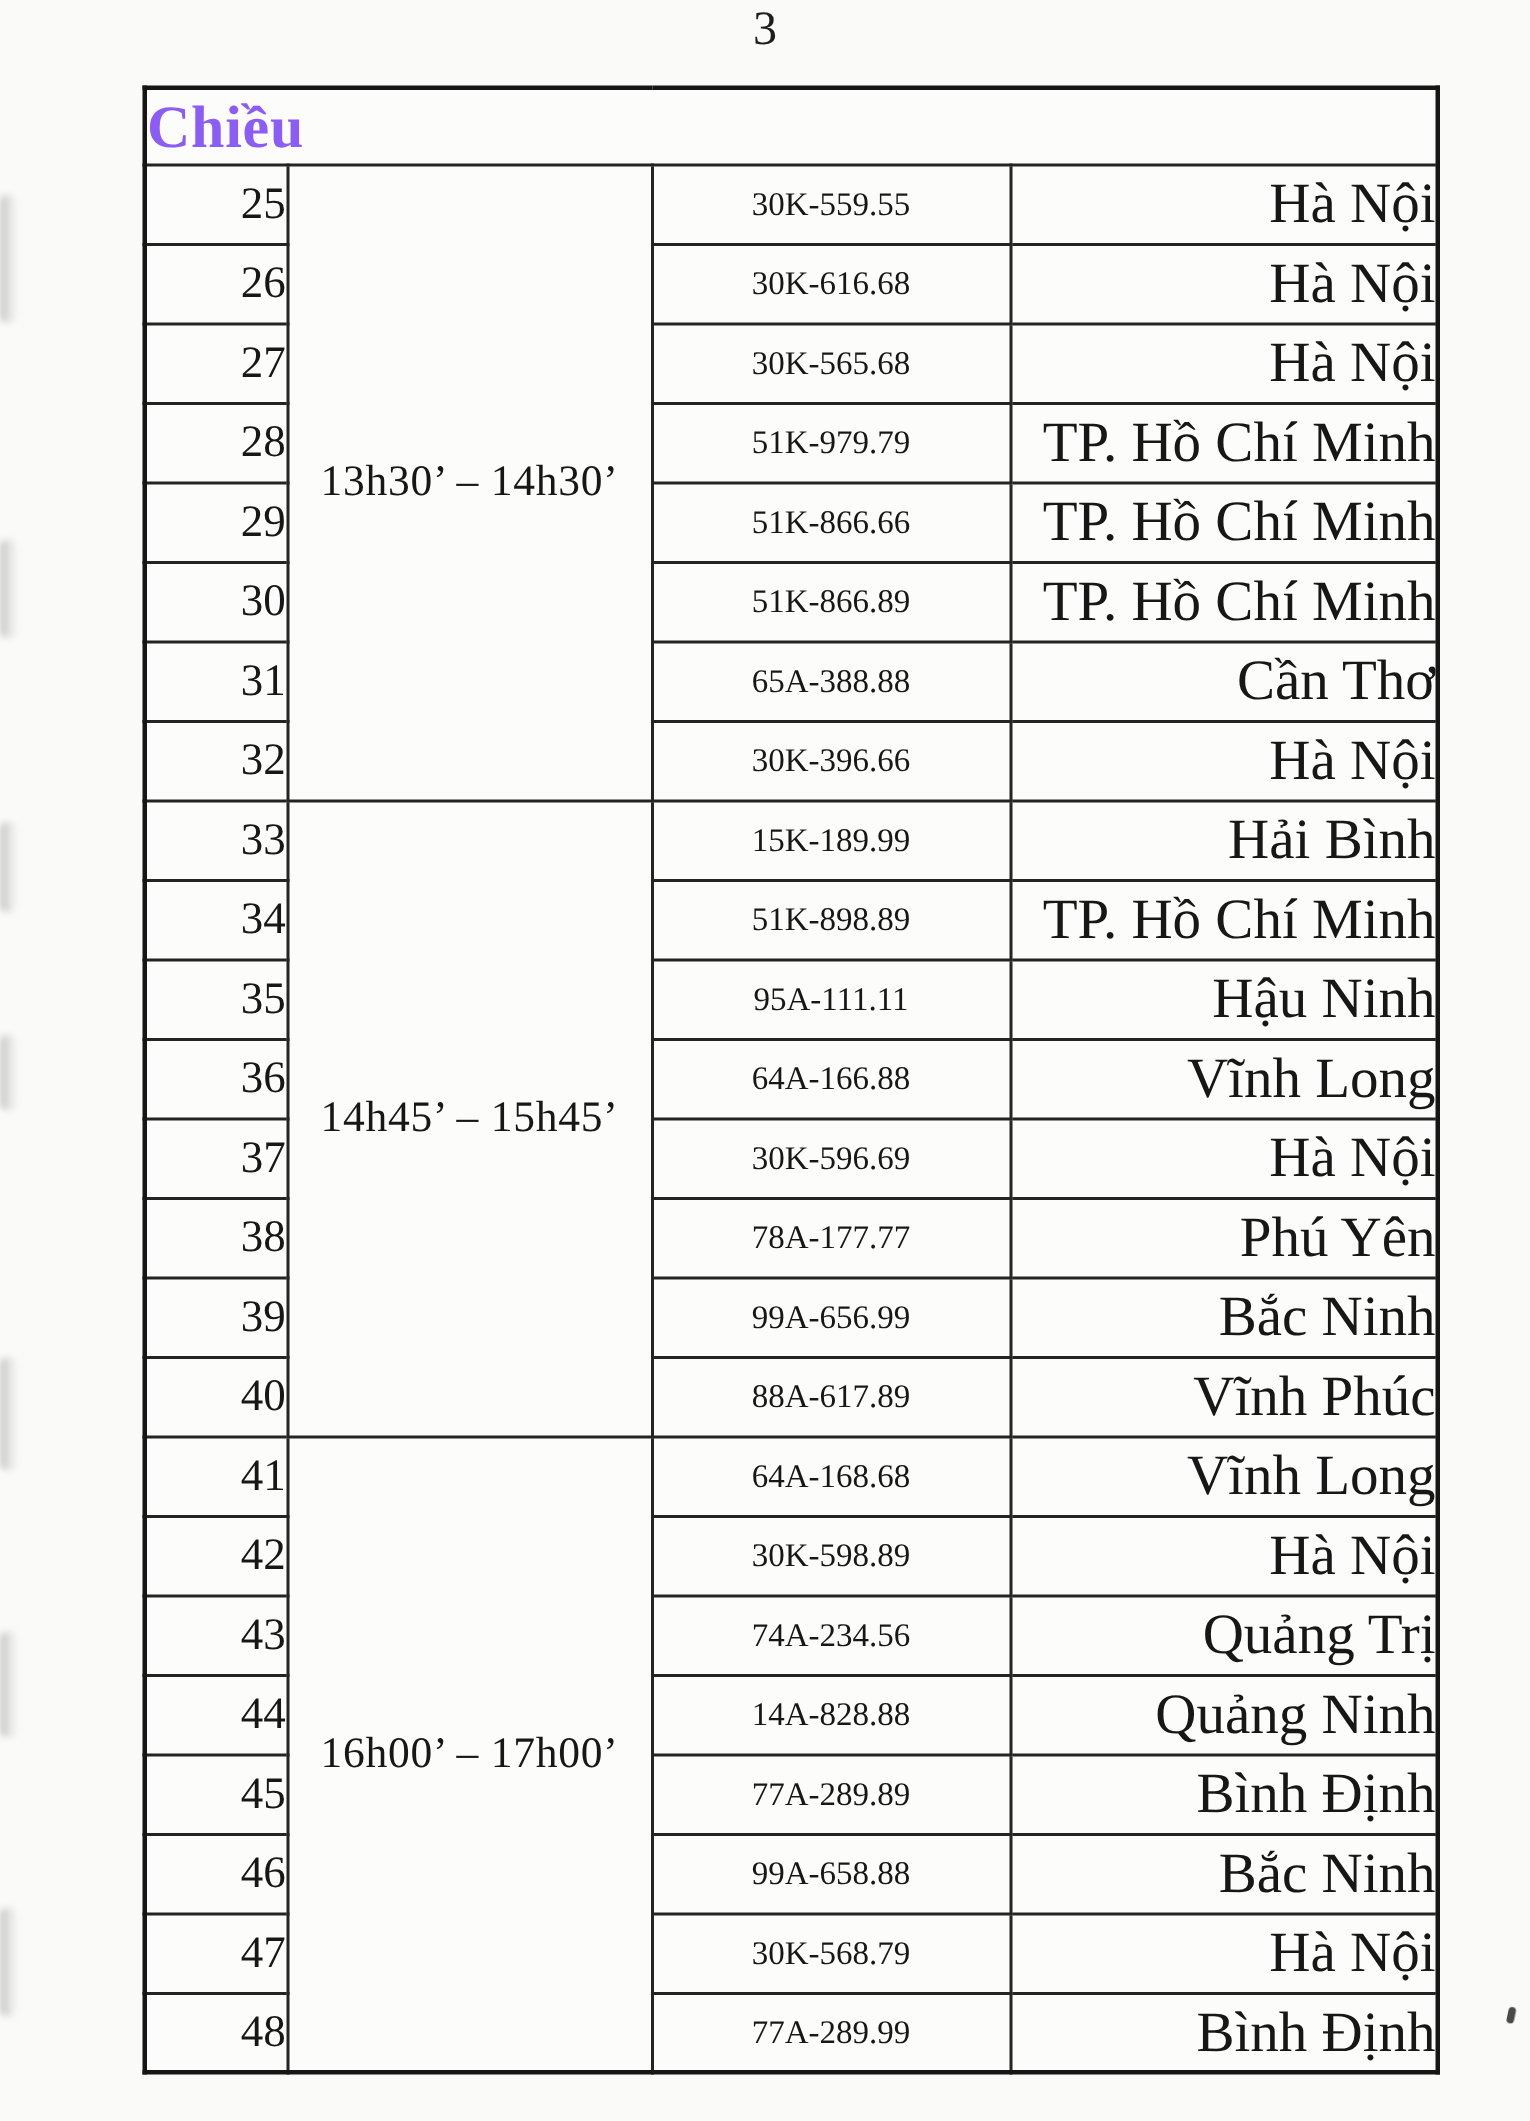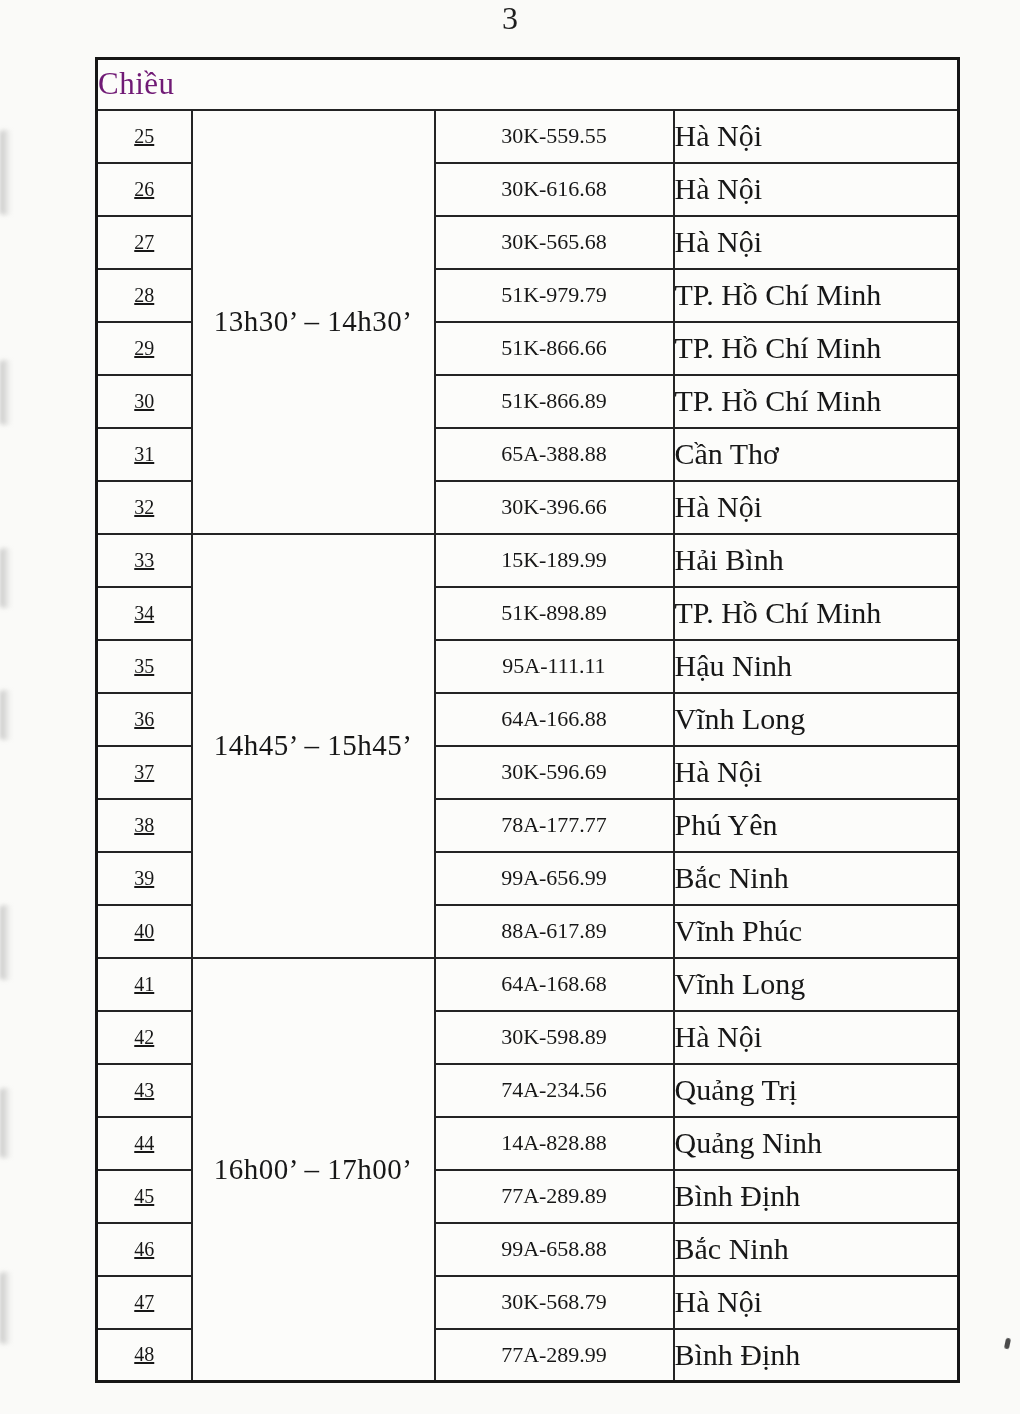--- a/index.html
+++ b/index.html
@@ -44,44 +44,43 @@
     vertical-align: middle;
     overflow: hidden;
     white-space: nowrap;
   }
   table.schedule { border: 3px solid #161616; }
 
   tr.header-row { height: 51px; }
   th.session-header {
     text-align: left;
     padding-left: 185px;
-    font-size: 31px;
-    font-weight: normal;
-    color: #701a75;
+    font-size: 40px;
+    font-weight: bold;
+    color: #8b5cf6;
     letter-spacing: 0.5px;
   }
   tbody tr { height: 53px; }
   td.no-cell {
-    text-align: center;
-    font-size: 20px;
-    text-decoration: underline;
+    text-align: right;
+    font-size: 30px;
   }
   td.time-cell {
     text-align: center;
     font-size: 29px;
     letter-spacing: 0.5px;
     margin-top: 35px;
   }
   td.plate-cell {
     text-align: center;
     font-size: 22px;
   }
   td.city-cell {
-    text-align: left;
-    font-size: 30px;
+    text-align: right;
+    font-size: 38px;
   }
 
   
   .smudge {
     position: absolute;
     left: 0;
     width: 12px;
     background: linear-gradient(to right, rgba(150,150,150,0.55), rgba(170,170,170,0.15) 70%, transparent);
     filter: blur(2px);
     border-radius: 4px;

